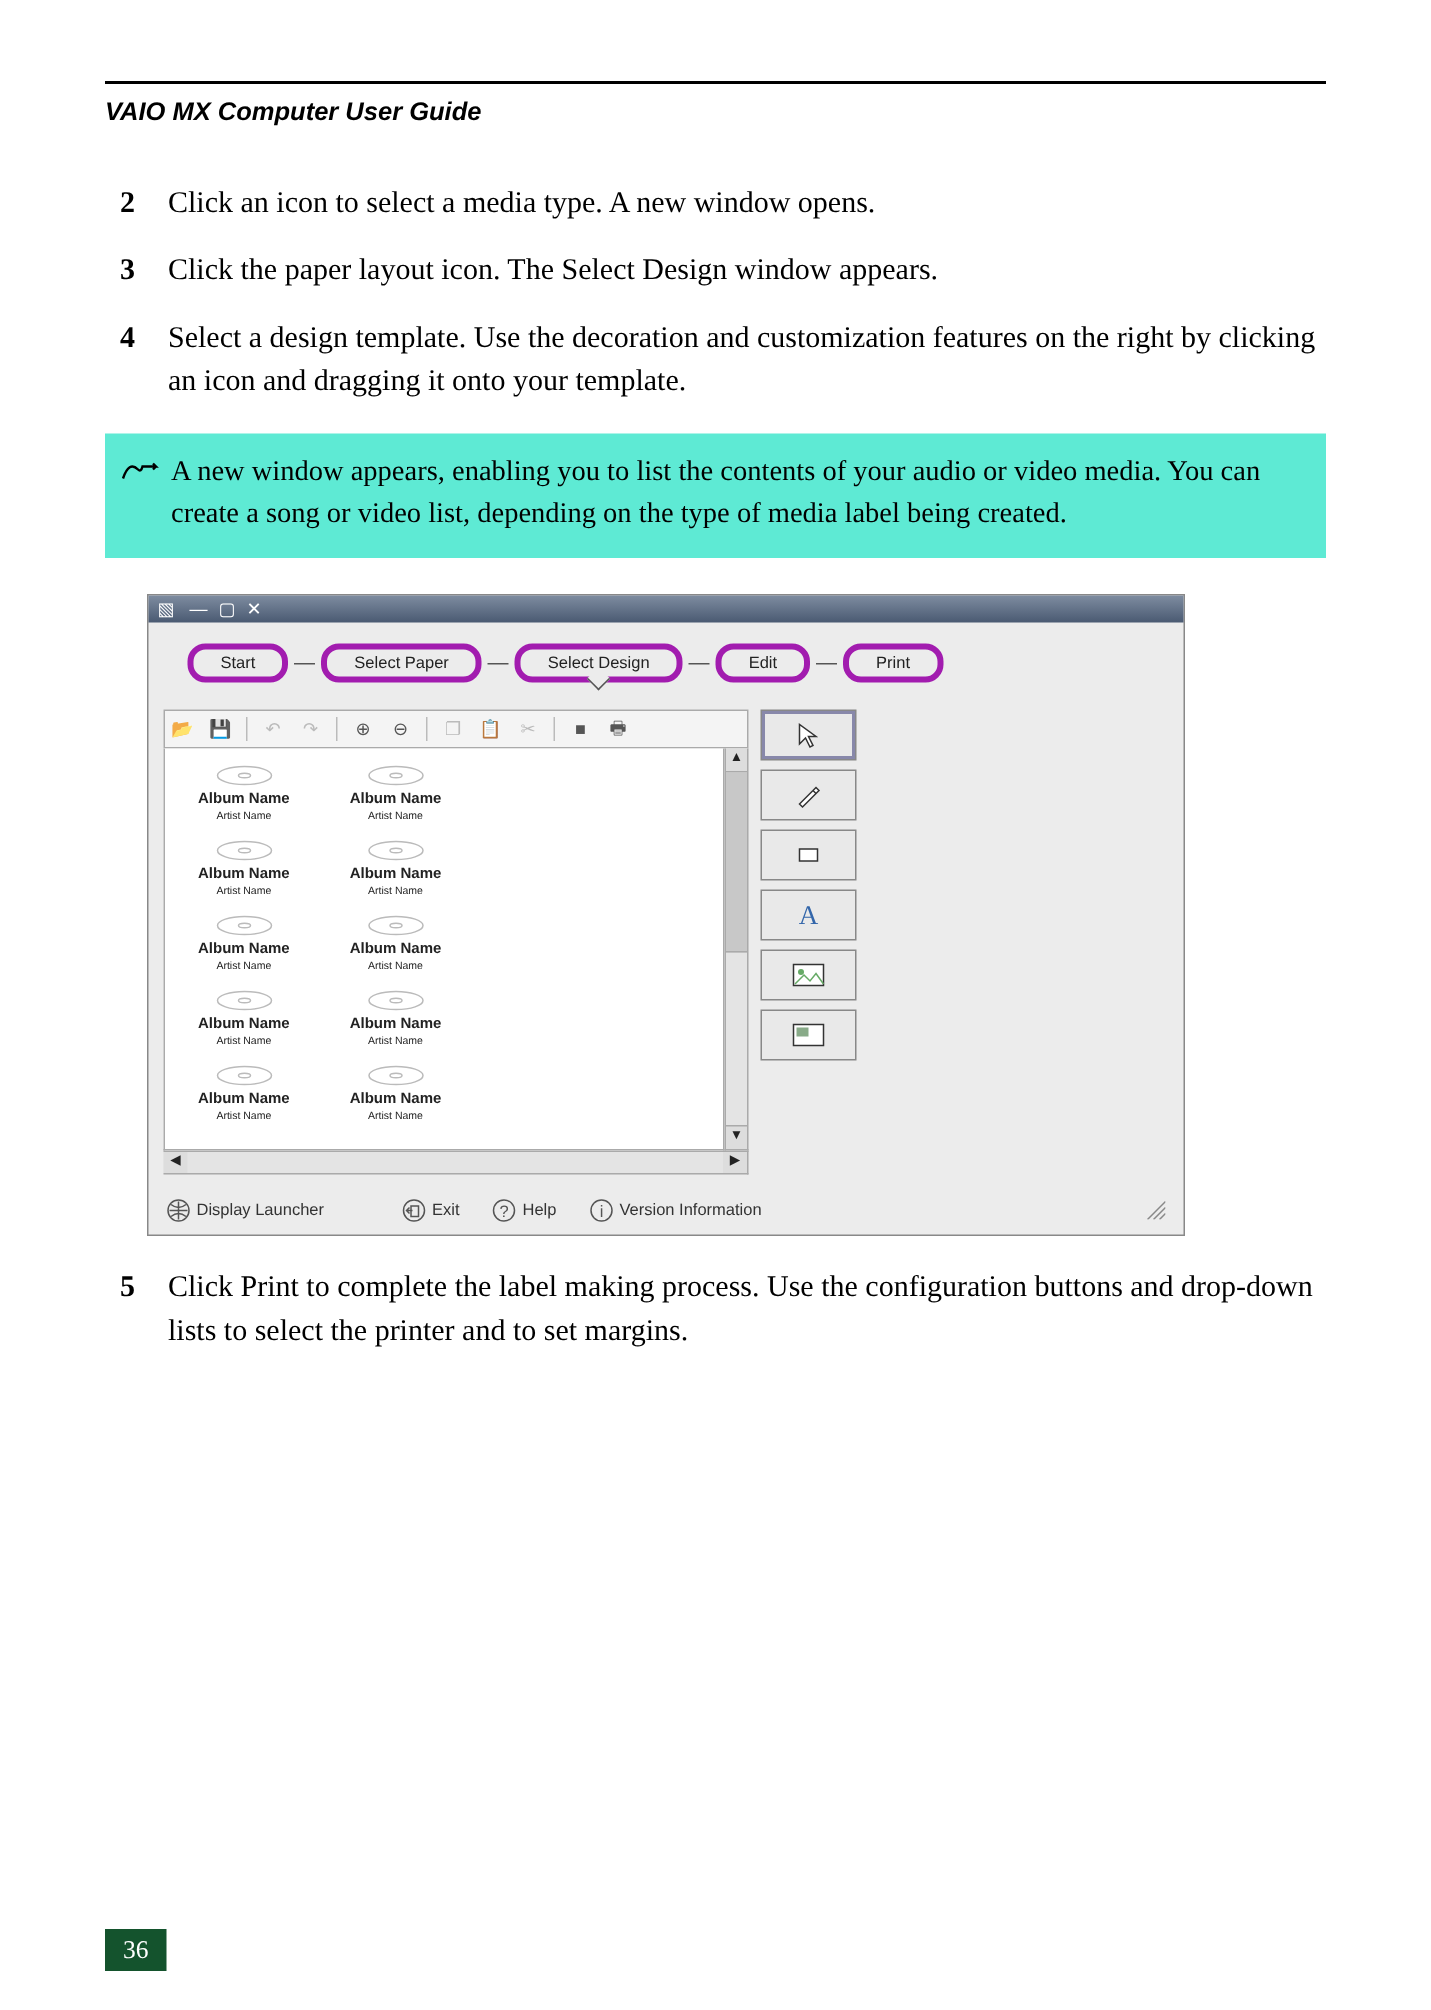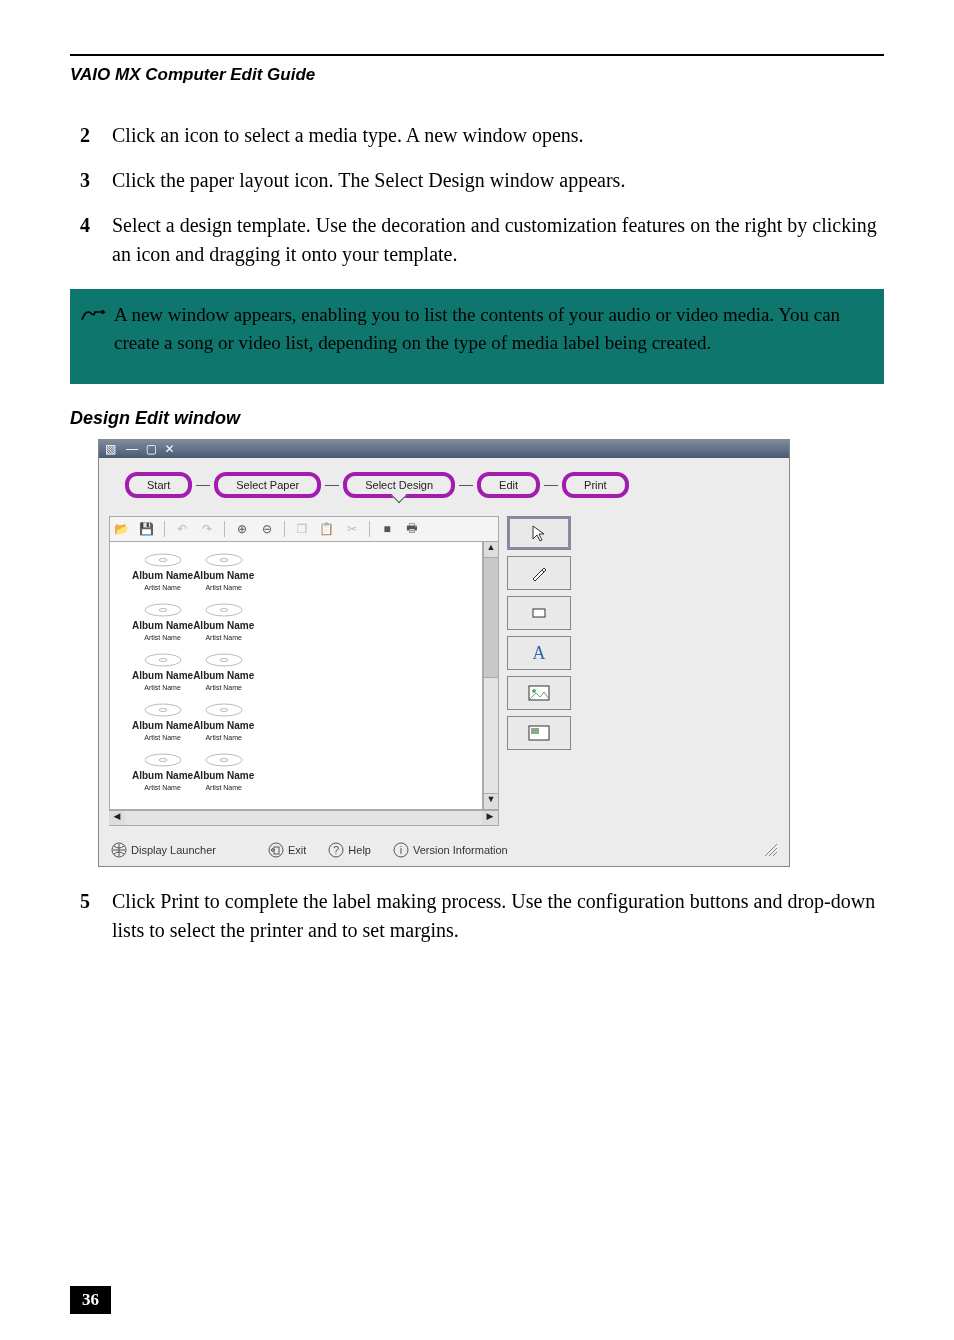--- a/index.html
+++ b/index.html
@@ -10,21 +10,21 @@
   .rule { height:2px; background:#000; margin:18px 0 6px 0; }
   .running-head { font-style:italic; font-weight:bold; font-size:17px; padding:3px 0 6px 0; font-family:"Helvetica Neue",Arial,sans-serif; }
 
   
   ol.steps { list-style:none; margin:30px 0 20px 0; }
   ol.steps li { display:flex; gap:22px; margin-bottom:16px; line-height:1.45; }
   ol.steps li .no { font-weight:bold; min-width:20px; text-align:right; }
   ol.steps li .txt { flex:1; }
 
   
-  .note { background:#0f766e; padding:12px 12px 28px 44px; position:relative; margin:14px 0 24px 0; font-size:19px; line-height:1.45; }
+  .note { background:#5eead4; padding:12px 12px 16px 44px; position:relative; margin:14px 0 24px 0; font-size:19px; line-height:1.45; }
   .note .ico { position:absolute; left:10px; top:14px; font-size:20px;}
   .note .ico svg { width:26px; height:18px; }
 
   h4.section { font-family:"Helvetica Neue",Arial,sans-serif; font-style:italic; font-weight:bold; font-size:18px; margin:22px 0 10px 0; }
 
   
   .screenshot { width:692px; margin:4px 0 20px 28px; border:1px solid #888; background:#ececec; font-family:Tahoma,Arial,sans-serif; font-size:11px; color:#222; }
   .sc-titlebar { display:flex; align-items:center; background:linear-gradient(#7e8ca0,#4a5a72); color:#fff; padding:2px 6px; font-size:12px; }
   .sc-titlebar .ttl { flex:1; }
   .sc-titlebar .winbtns span { margin-left:4px; }
@@ -34,49 +34,49 @@
   .pill.sel:after { content:""; position:absolute; left:50%; bottom:-7px; width:10px; height:10px; border-left:1px solid #555; border-bottom:1px solid #555; transform:translateX(-50%) rotate(-45deg); background:#ececec; }
   .conn { width:14px; height:1px; background:#555; }
 
   .sc-main { display:flex; padding:6px 10px 10px 10px; gap:8px; }
   .canvas-wrap { width:390px; }
   .toolbar { background:#f4f4f4; border:1px solid #aaa; padding:4px; display:flex; gap:9px; font-size:13px; color:#555; align-items:center; }
   .toolbar .sep { width:1px; height:16px; background:#bbb; }
   .toolbar .tbtn { width:16px; height:16px; display:inline-flex; align-items:center; justify-content:center; font-size:12px; }
   .toolbar .dim { color:#bbb; }
   .canvas { background:#fff; border:1px solid #aaa; border-top:none; height:268px; padding:10px 22px; display:flex; flex-direction:column; gap:10px; overflow:hidden; }
-  .canvas .row { display:flex; }
+  .canvas .row { display:flex; gap:40px; }
   .al { text-align:center; font-size:10px; }
   .al svg { display:block; margin:0 auto 2px; }
   .al b { font-size:10px; font-weight:bold; display:block; }
   .al .ar { font-size:7px; }
   .side { width:64px; display:flex; flex-direction:column; gap:6px; padding-top:0; }
   .side button { height:34px; border:1px solid #888; background:#e9e9e9; display:flex; align-items:center; justify-content:center; }
   .side button.sel { box-shadow:0 0 0 2px #88a inset; }
   .footer { display:flex; align-items:flex-start; gap:22px; padding:6px 12px 8px 12px; font-size:11px; color:#333; }
   .footer .f { display:flex; align-items:center; gap:4px; }
   .footer .spacer { width:8px; }
   .corner { margin-left:auto; width:14px; height:14px; }
   .scrollbar-v { width:16px; background:#e4e4e4; border:1px solid #aaa; border-top:none; display:flex; flex-direction:column; }
   .scrollbar-v .sbtn { height:16px; background:#ddd; border-bottom:1px solid #aaa; font-size:9px; text-align:center; }
   .scrollbar-v .thumb { flex:0 0 120px; background:#c8c8c8; border-bottom:1px solid #aaa; }
   .scrollbar-v .track { flex:1; }
   .scrollbar-h { height:16px; background:#e4e4e4; border:1px solid #aaa; border-left:none; display:flex; }
   .scrollbar-h .sbtn { width:16px; background:#ddd; font-size:9px; text-align:center; }
   .scrollbar-h .track { flex:1; }
 
   
-  .pnum { position:absolute; bottom:26px; left:70px; background:#000000; color:#fff; font-family:"Times New Roman",serif; font-size:17px; padding:4px 12px; font-weight:bold;}
+  .pnum { position:absolute; bottom:26px; left:70px; background:#14532d; color:#fff; font-family:"Times New Roman",serif; font-size:17px; padding:4px 12px; font-weight:normal;}
 </style>
 </head>
 <body>
 
 <div class="page">
   <div class="rule"></div>
-  <div class="running-head">VAIO MX Computer Edit Guide</div>
+  <div class="running-head">VAIO MX Computer User Guide</div>
 
   <ol class="steps">
     <li>
       <span class="no">2</span>
       <span class="txt">Click an icon to select a media type. A new window opens.</span>
     </li>
     <li>
       <span class="no">3</span>
       <span class="txt">Click the paper layout icon. The Select Design window appears.</span>
     </li>
@@ -88,21 +88,20 @@
 
   <div class="note">
     <span class="ico">
       <svg viewBox="0 0 26 18">
           <path d="M2 14 Q6 2 12 8 Q14 10 15 6 L24 6 L22 4 M24 6 L22 8" fill="none" stroke="#000" stroke-width="1.6"></path>
         </svg>
     </span>
     <span>A new window appears, enabling you to list the contents of your audio or video media. You can create a song or video list, depending on the type of media label being created.</span>
   </div>
 
-  <h4 class="section">Design Edit window</h4>
 
   <div class="screenshot">
     <div class="sc-titlebar">
       <span style="margin-right:6px">▧</span>
       <span class="winbtns">
         <span>—</span>
         <span>▢</span>
         <span>✕</span>
       </span>
     </div>

